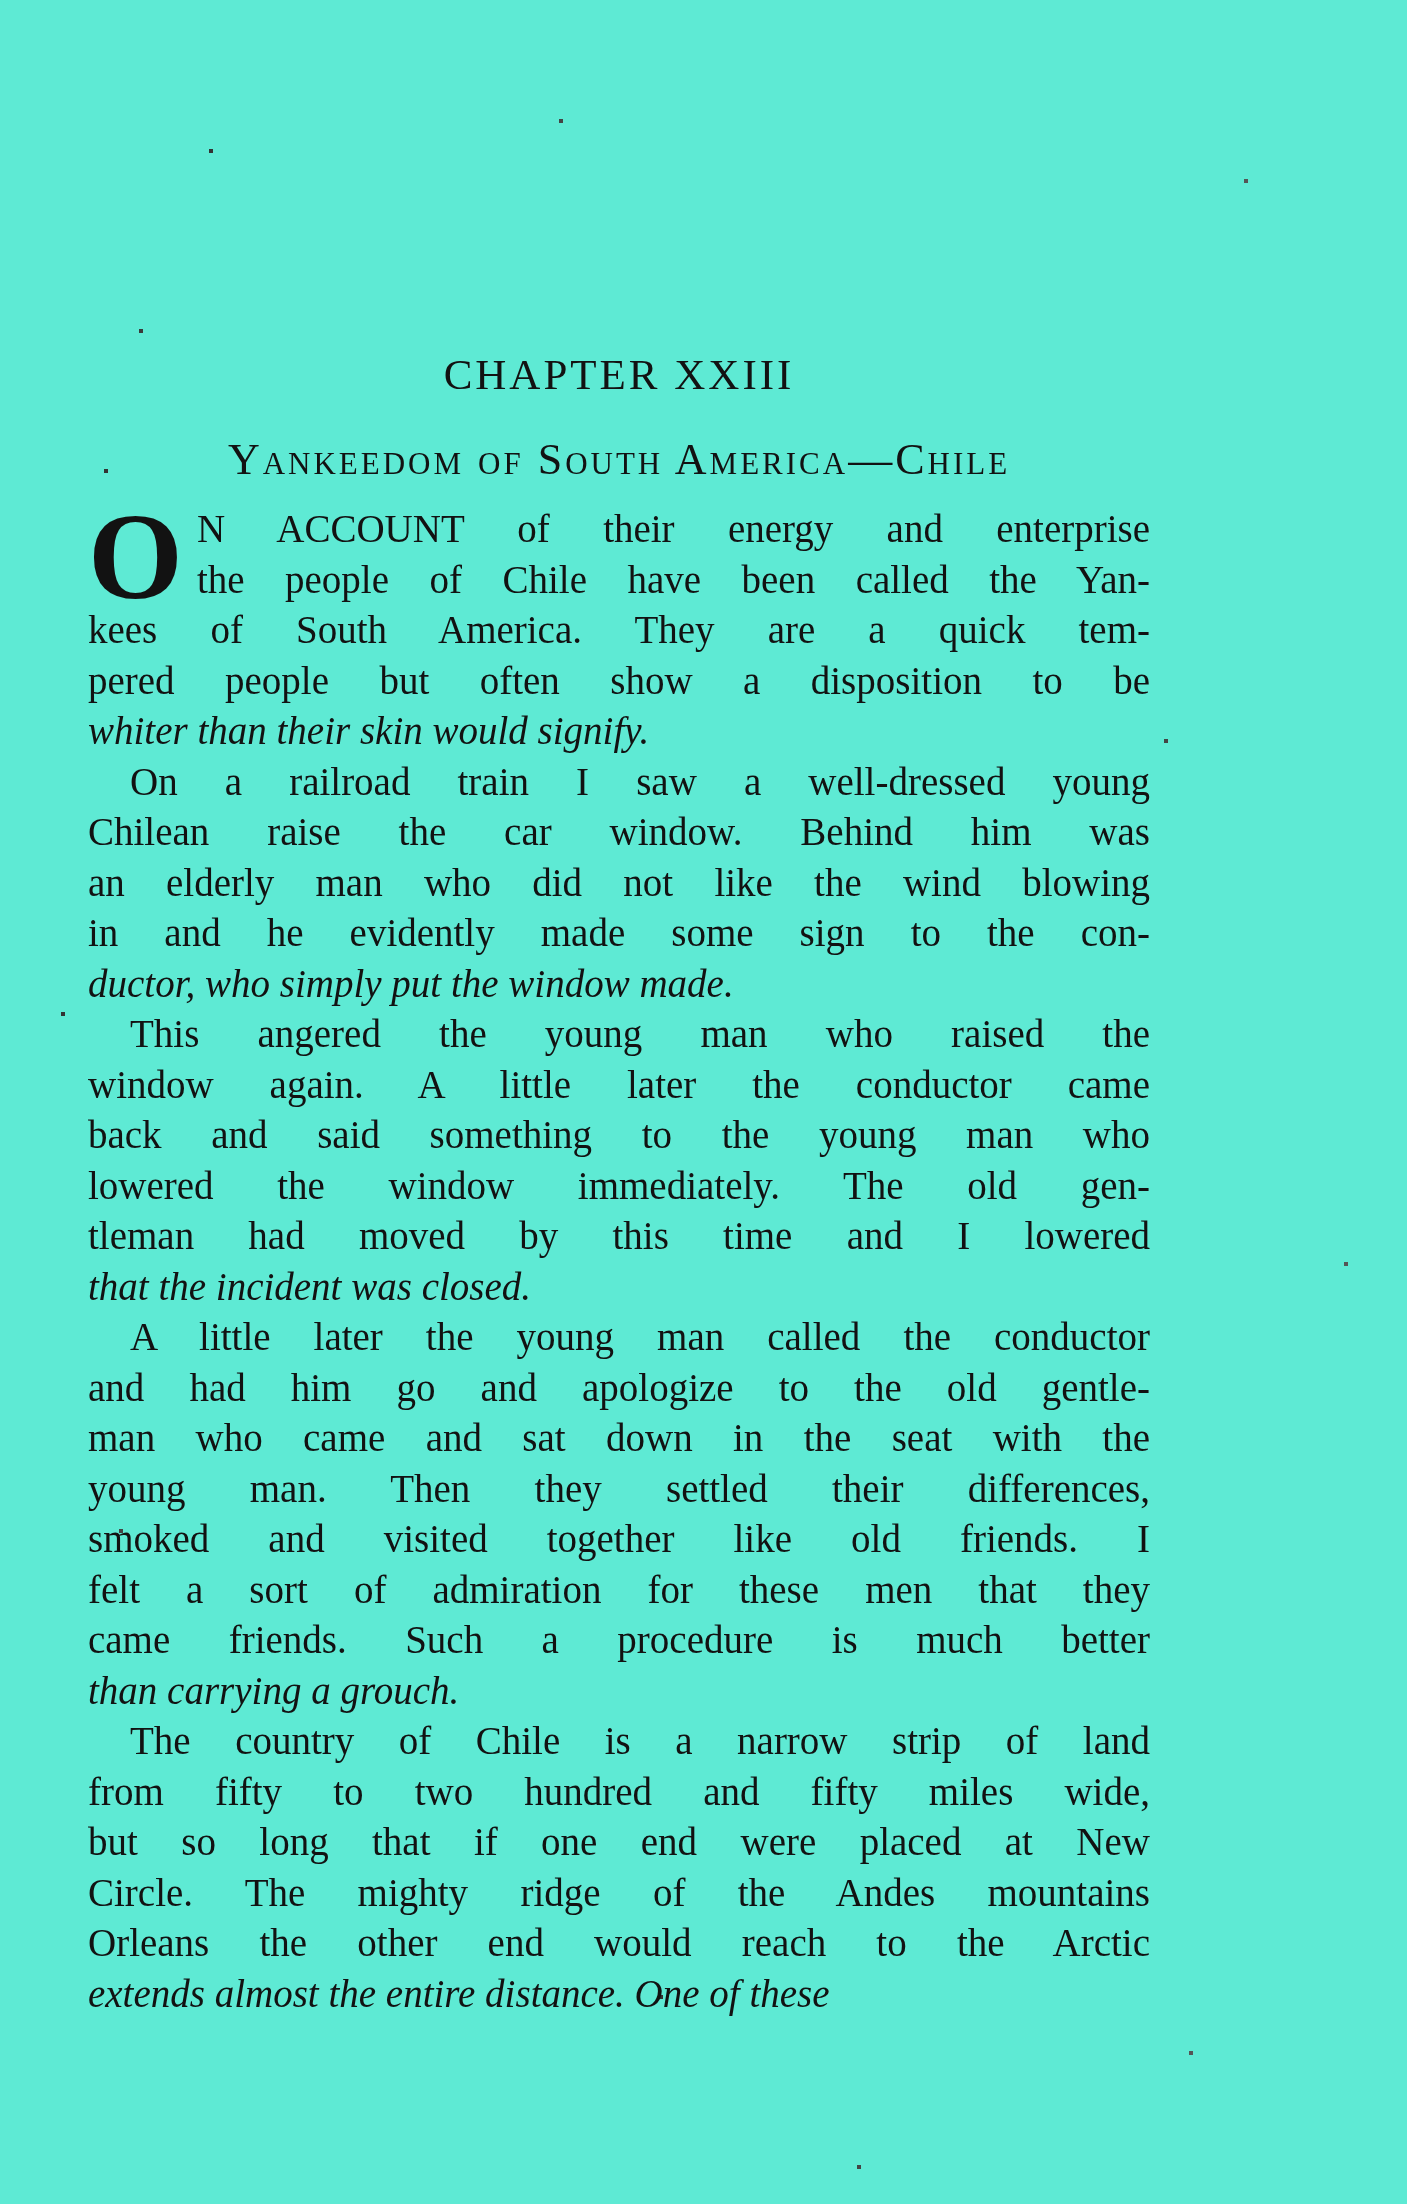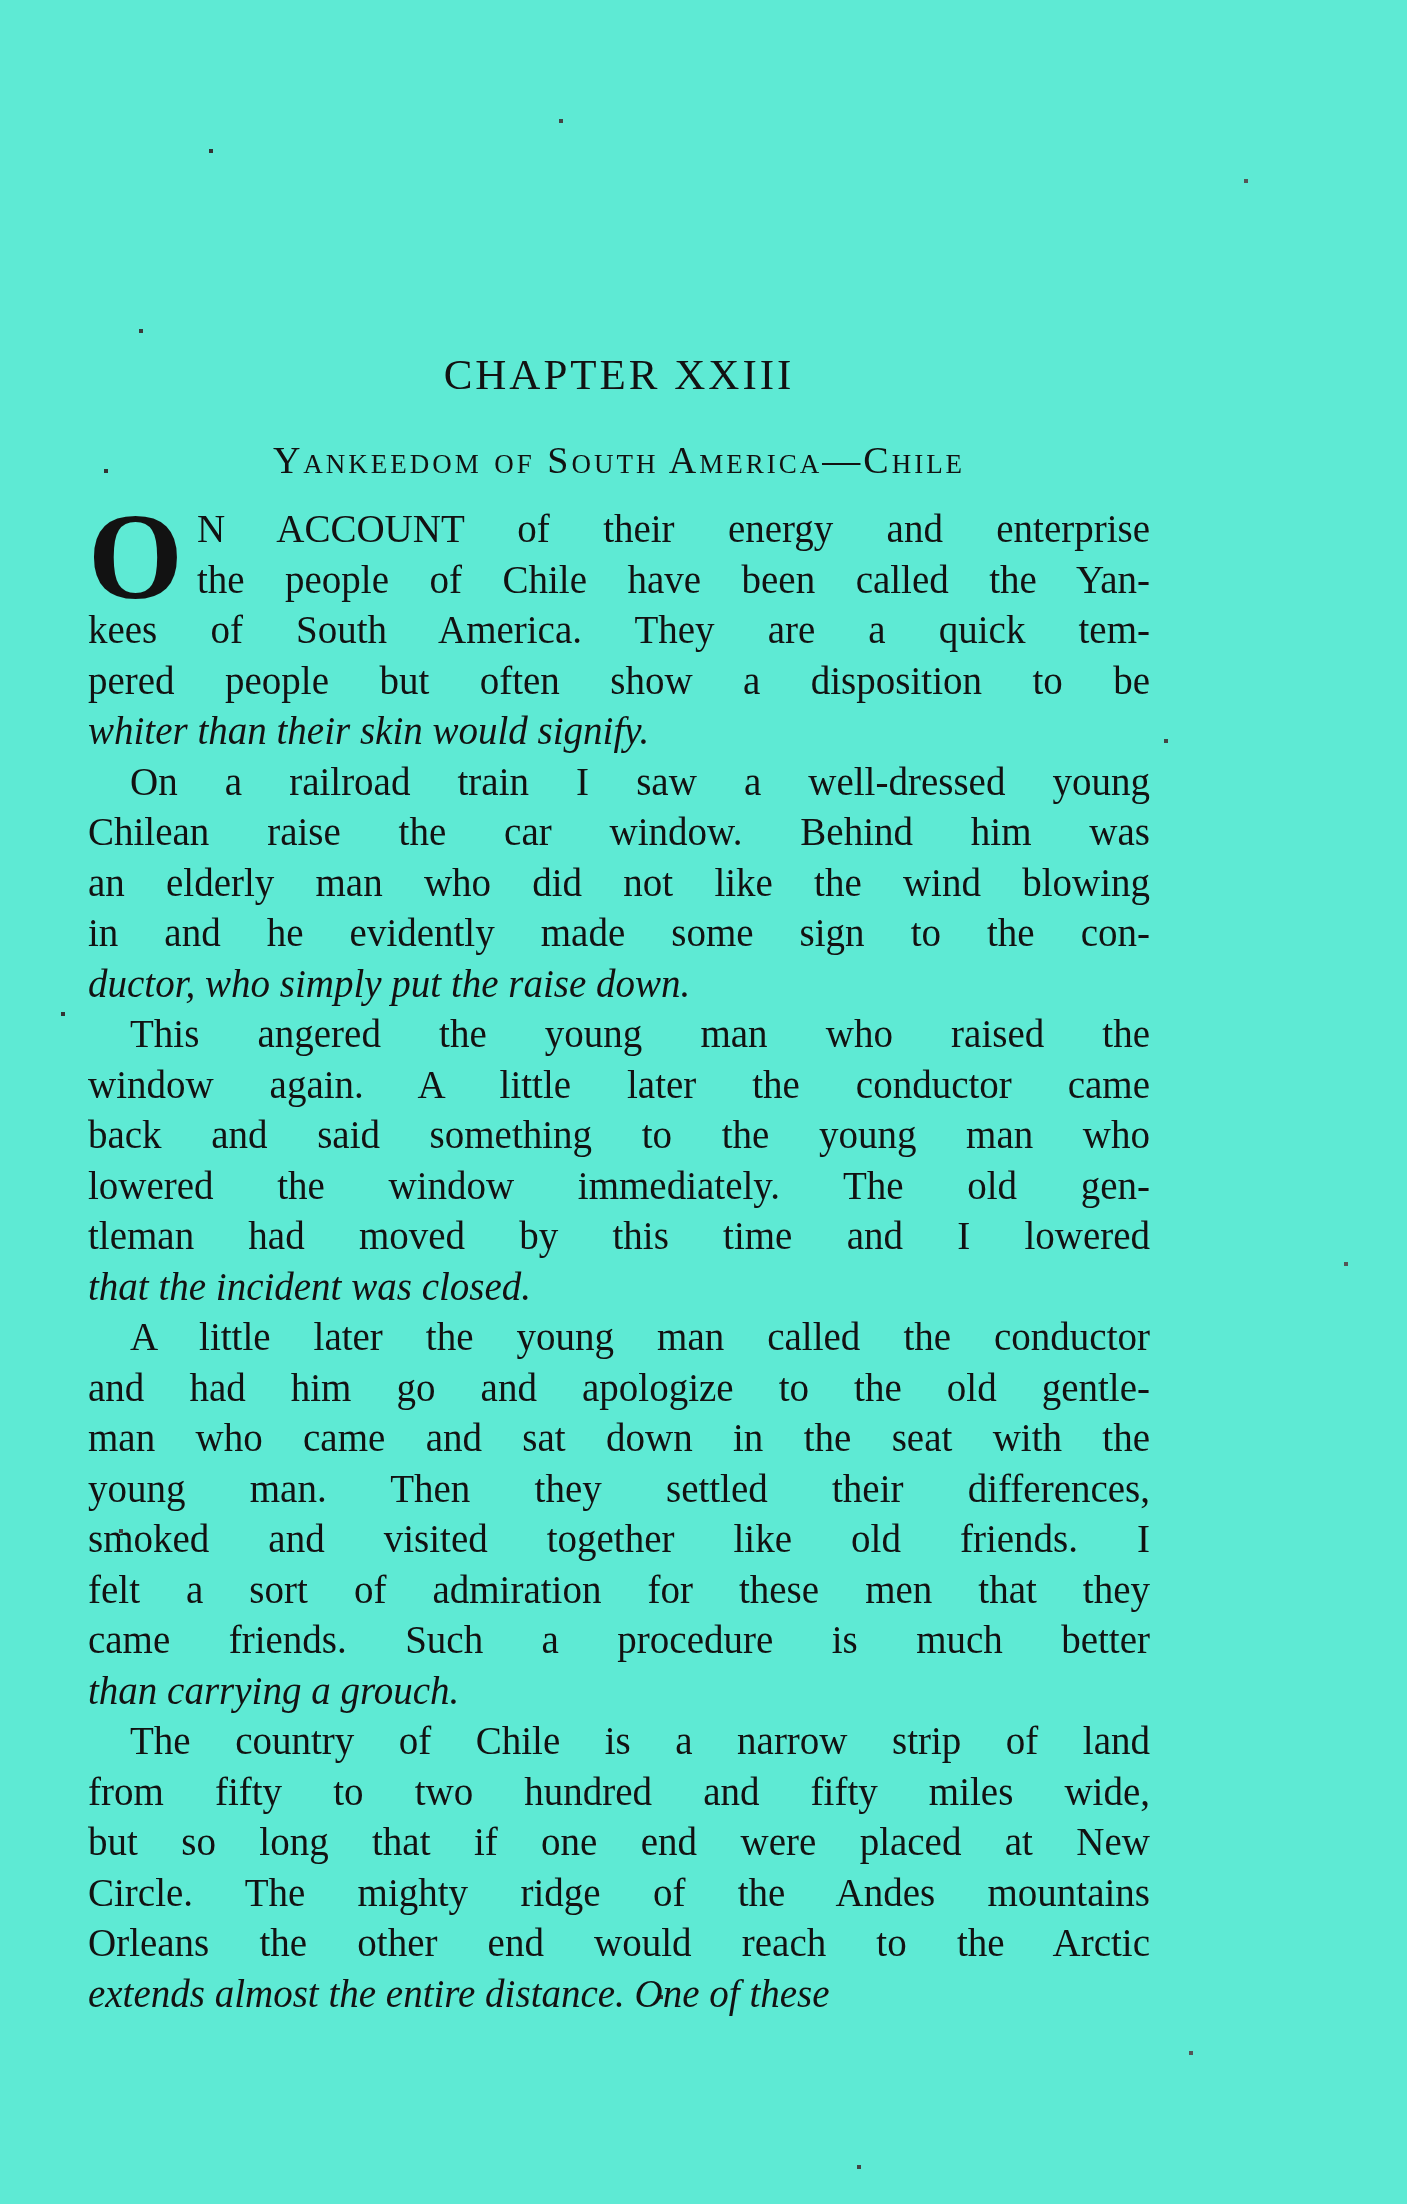--- a/index.html
+++ b/index.html
@@ -27,21 +27,21 @@
     text-align: center;
     font-size: 43px;
     font-weight: normal;
     letter-spacing: 3px;
     line-height: 46px;
     white-space: nowrap;
   }
   .chapter-subtitle {
     margin: 42px 0 0 0;
     text-align: center;
-    font-size: 38px;
+    font-size: 44px;
     font-weight: normal;
     font-variant: small-caps;
     letter-spacing: 3px;
     line-height: 40px;
     white-space: nowrap;
   }
   .body-text {
     margin-top: 24px;
     font-size: 39px;
     line-height: 50.5px;
@@ -106,21 +106,21 @@
           <div class="line">the people of Chile have been called the Yan-</div>
           <div class="line">kees of South America.  They are a quick tem-</div>
           <div class="line">pered people but often show a disposition to be</div>
           <div class="line last">whiter than their skin would signify.</div>
         </div>
         <div class="para">
           <div class="line indent">On a railroad train I saw a well-dressed young</div>
           <div class="line">Chilean raise the car window.  Behind him was</div>
           <div class="line">an elderly man who did not like the wind blowing</div>
           <div class="line">in and he evidently made some sign to the con-</div>
-          <div class="line last">ductor, who simply put the raise down.</div>
+          <div class="line last">ductor, who simply put the window made.</div>
         </div>
         <div class="para">
           <div class="line indent">This angered the young man who raised the</div>
           <div class="line">window again.  A little later the conductor came</div>
           <div class="line">back and said something to the young man who</div>
           <div class="line">lowered the window immediately.  The old gen-</div>
           <div class="line">tleman had moved by this time and I lowered</div>
           <div class="line last">that the incident was closed.</div>
         </div>
         <div class="para">

